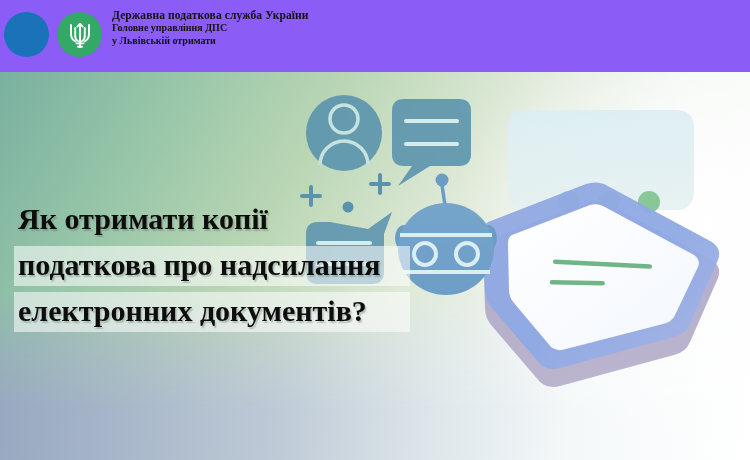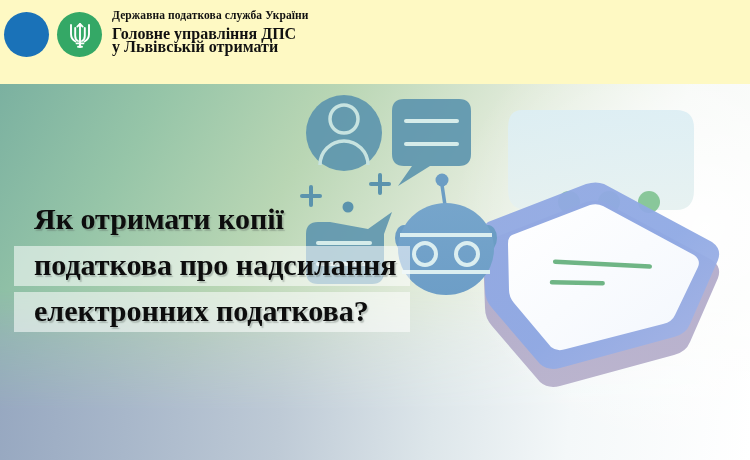--- a/index.html
+++ b/index.html
@@ -17,22 +17,22 @@
     height: 460px;
     overflow: hidden;
     background: #ffffff;
   }
 
   
   #header {
     position: absolute;
     left: 0; top: 0;
     width: 750px;
-    height: 84px;
-    background: #fef9c3;
+    height: 72px;
+    background: #8b5cf6;
     z-index: 40;
     text-decoration: underline;
   }
   .logo-circle {
     position: absolute;
     border-radius: 50%;
   }
   #logo-blue {
     left: 4px; top: 12px;
     width: 45px; height: 45px;
@@ -60,24 +60,24 @@
   #org-title {
     font-family: "Liberation Serif", serif;
     font-weight: bold;
     font-size: 11.5px;
     color: #111111;
     letter-spacing: 0.1px;
     line-height: 14px;
     white-space: nowrap;
   }
   #org-sub {
-    margin-top: 6px;
+    margin-top: 0;
     font-family: "Liberation Serif", serif;
     font-weight: bold;
-    font-size: 16px;
+    font-size: 10px;
     color: #111111;
     line-height: 12.5px;
     white-space: nowrap;
   }
 
   
   #bg-base {
     position: absolute;
     left: 0; top: 72px;
     width: 750px; height: 388px;
@@ -129,21 +129,21 @@
     z-index: 30;
   }
   .title-line {
     position: relative;
     font-family: "Liberation Serif", serif;
     font-weight: bold;
     font-size: 30px;
     line-height: 46px;
     color: #0d0d0d;
     text-shadow: 1.5px 1.5px 1.2px rgba(90,100,95,0.35);
-    padding-left: 34px;
+    padding-left: 18px;
     white-space: nowrap;
   }
   .title-line .band {
     position: absolute;
     left: 14px;
     top: 4px;
     height: 40px;
     background: rgba(255,255,255,0.55);
     z-index: -1;
   }
@@ -315,21 +315,21 @@
     <div class="title-line" id="title-line-1">
       <span class="band"></span>
       <span>Як отримати копії</span>
     </div>
     <div class="title-line" id="title-line-2">
       <span class="band"></span>
       <span>податкова про надсилання</span>
     </div>
     <div class="title-line" id="title-line-3">
       <span class="band"></span>
-      <span>електронних податкова?</span>
+      <span>електронних документів?</span>
     </div>
   </div>
 
   <div id="header">
     <div class="logo-circle" id="logo-blue"></div>
     <div class="logo-circle" id="logo-green"></div>
     <div id="trident-wrap">
       <svg width="26" height="30" viewBox="0 0 26 30" xmlns="http://www.w3.org/2000/svg">
         <g fill="none" stroke="#ffffff" stroke-width="1.9" stroke-linecap="round" stroke-linejoin="round">
           <path d="M13 4 L13 27"></path>

